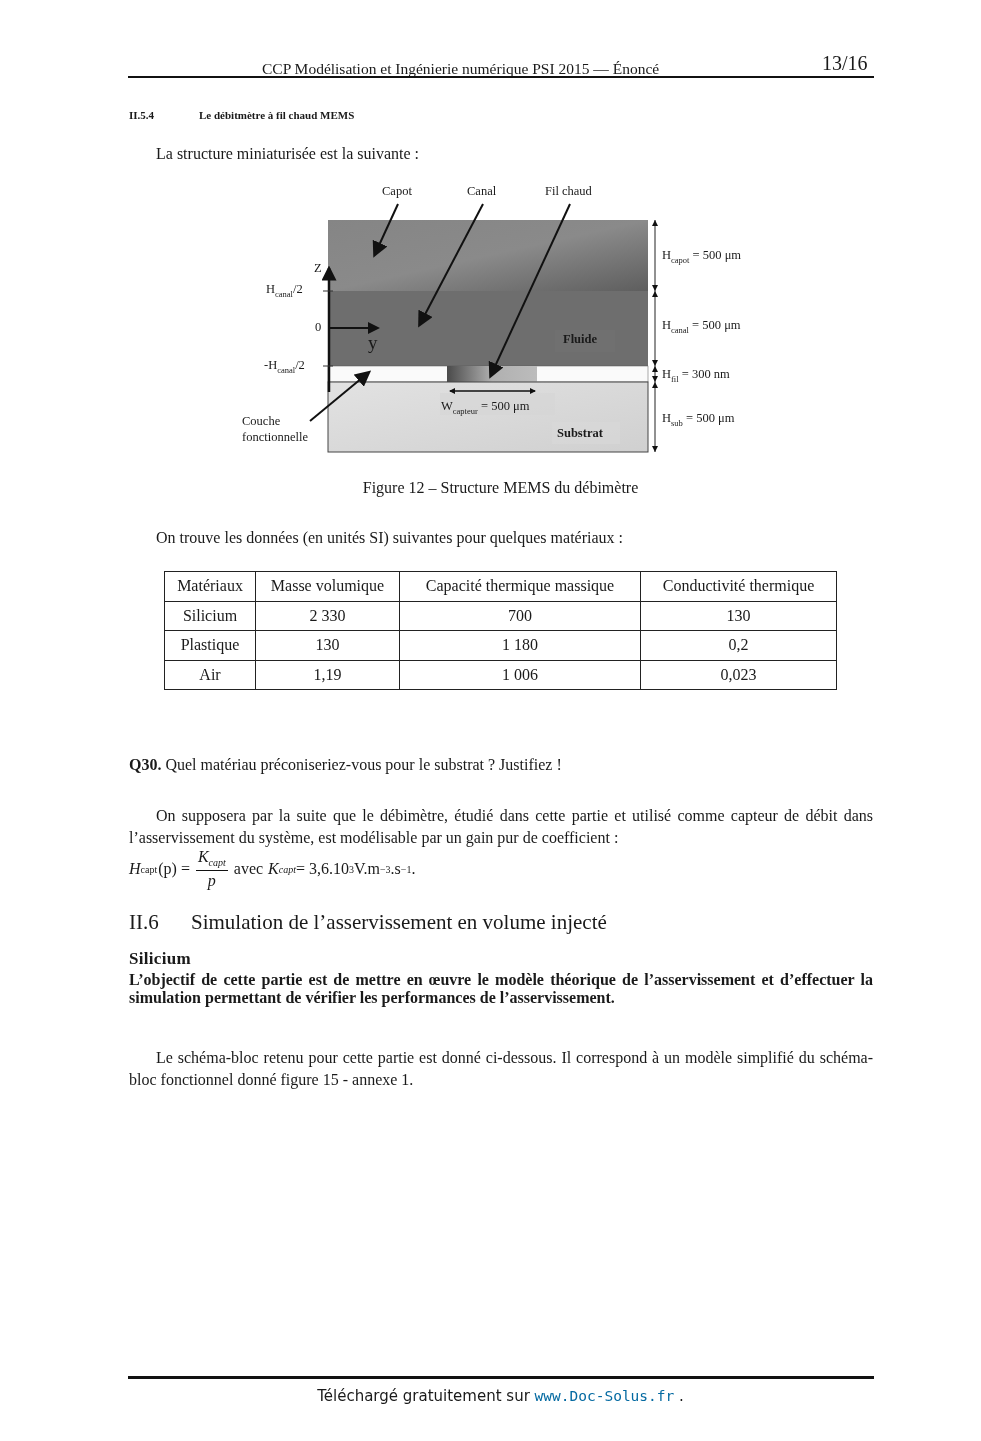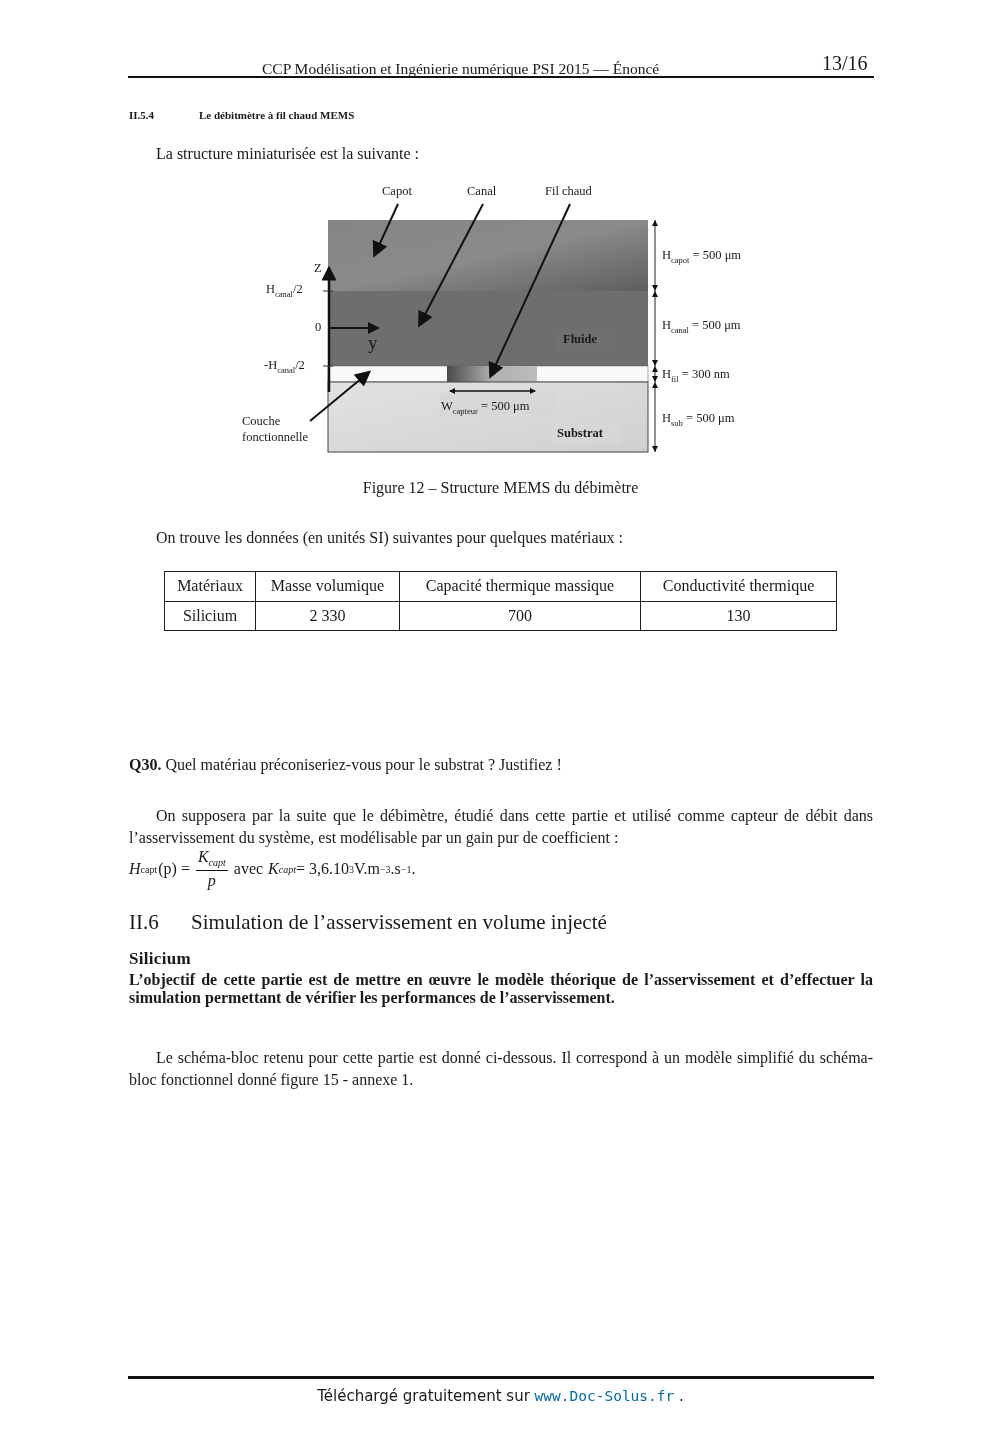--- a/index.html
+++ b/index.html
@@ -154,20 +154,32 @@
       <th>Conductivité thermique</th>
     </tr>
   </thead>
   <tbody>
     <tr>
       <td>Silicium</td>
       <td>2 330</td>
       <td>700</td>
       <td>130</td>
     </tr>
+    <tr>
+      <td>Plastique</td>
+      <td>130</td>
+      <td>1 180</td>
+      <td>0,2</td>
+    </tr>
+    <tr>
+      <td>Air</td>
+      <td>1,19</td>
+      <td>1 006</td>
+      <td>0,023</td>
+    </tr>
   </tbody>
 </table>
 
 <div class="abs q30 serif"><b>Q30.</b><span> Quel matériau préconiseriez-vous pour le substrat ? Justifiez !</span></div>
 
 <div class="abs body-block p1 serif">On supposera par la suite que le débimètre, étudié dans cette partie et utilisé comme capteur de débit dans l’asservissement du système, est modélisable par un gain pur de coefficient :</div>
 
 <div class="abs formula serif">
   <i>H</i>
     <sub>capt</sub>

